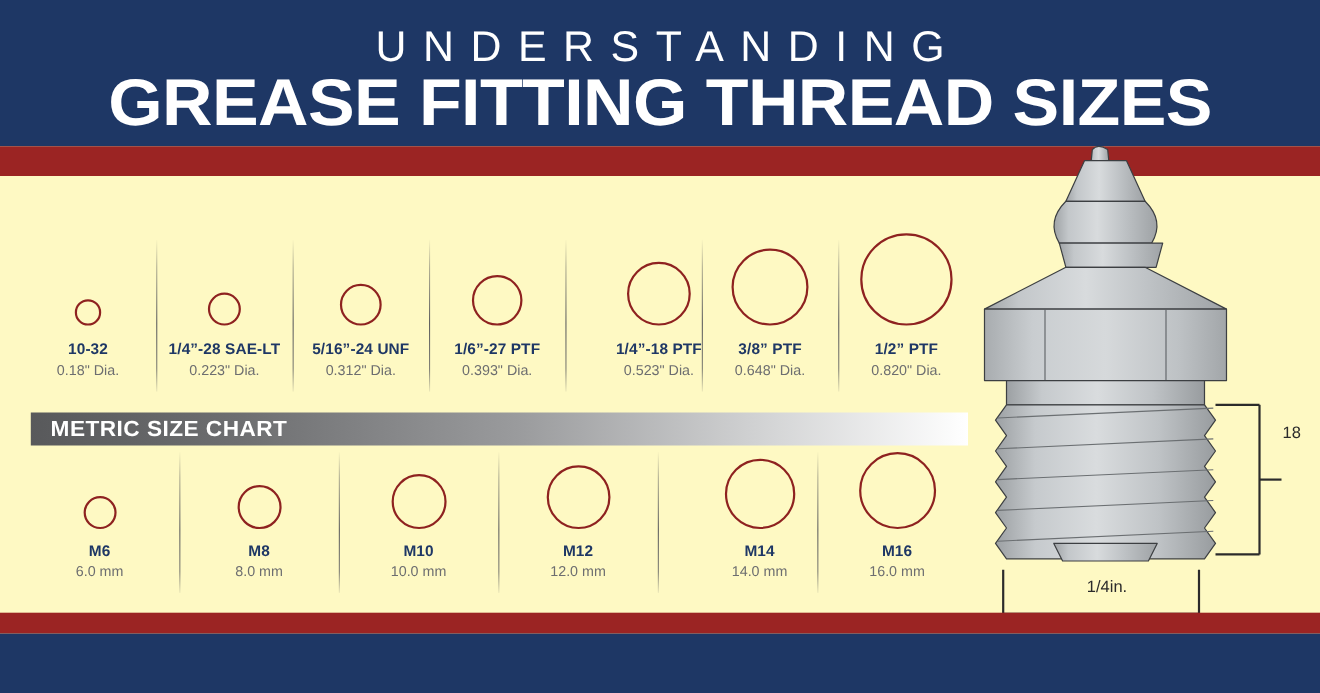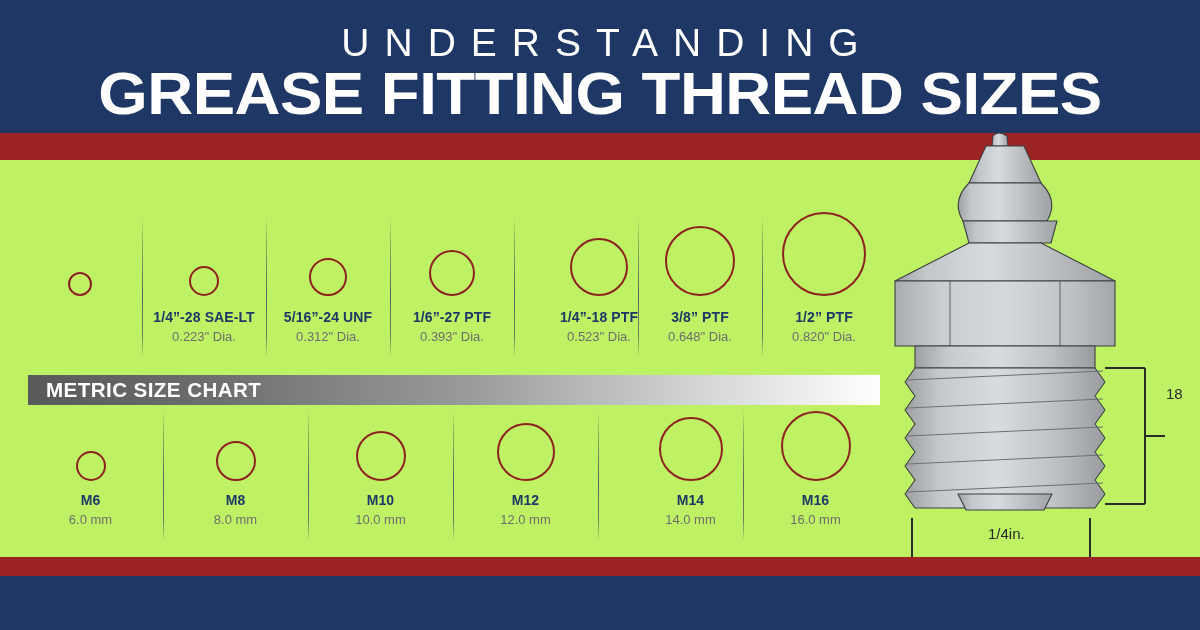--- a/index.html
+++ b/index.html
@@ -2,21 +2,21 @@
 <html><head>
 <meta charset="utf-8">
 <style>
   html,body{margin:0;padding:0;}
   body{
     width:1200px;height:630px;overflow:hidden;
     background:#ffffff;
     font-family:"Liberation Sans","DejaVu Sans",sans-serif;
     -webkit-font-smoothing:antialiased;
   }
-  #page{position:relative;width:1200px;height:630px;overflow:hidden;background:#bef264;}
+  #page{position:relative;width:1200px;height:630px;overflow:hidden;background:#fef9c3;}
 
   
   .header{
     position:absolute;left:0;top:0;width:1200px;height:133px;
     background:#1e3765;
   }
   .kicker{
     position:absolute;left:0;top:20px;width:1200px;
     text-align:center;color:#ffffff;
     font-size:39px;font-weight:300;letter-spacing:15px;
@@ -125,20 +125,24 @@
   <div class="header">
     <div class="kicker">UNDERSTANDING</div>
     <div class="headline">GREASE FITTING THREAD SIZES</div>
   </div>
   <div class="band-red-top"></div>
 
   <div class="chart" id="chart-imperial">
       <div class="cell" style="left: 0px; width: 124px;">
         <div class="circle-wrap">
           <div class="ring" style="width: 24px; height: 24px; border-color: rgb(142, 34, 32); margin-bottom: 4px;"></div>
+        </div>
+        <div class="cell-labels">
+          <div class="cell-name">10-32</div>
+          <div class="cell-sub">0.18" Dia.</div>
         </div>
       </div>
       <div class="cell" style="left: 124px; width: 124px;">
         <div class="circle-wrap">
           <div class="ring" style="width: 30px; height: 30px; border-color: rgb(142, 34, 32); margin-bottom: 4px;"></div>
         </div>
         <div class="cell-labels">
           <div class="cell-name">1/4”-28 SAE-LT</div>
           <div class="cell-sub">0.223" Dia.</div>
         </div>

